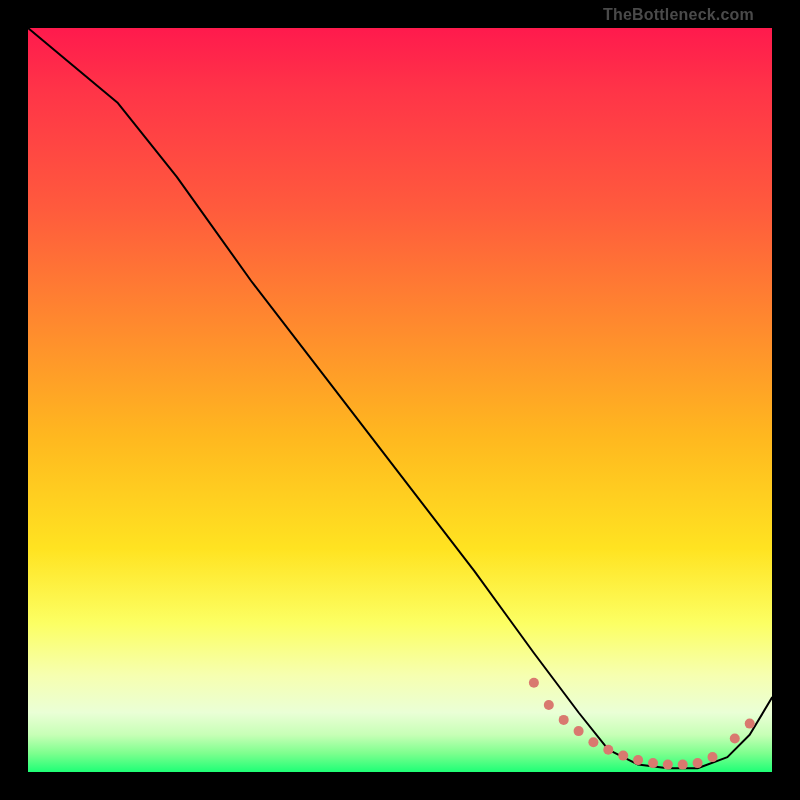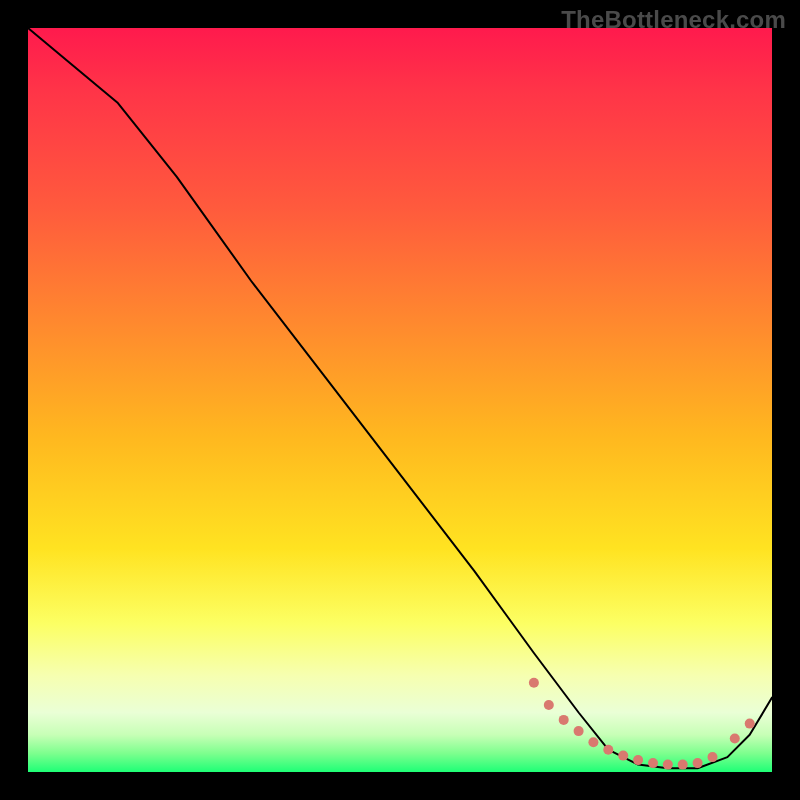--- a/index.html
+++ b/index.html
@@ -36,23 +36,23 @@
       #f6ffb0 87%,
       #eaffd6 92%,
       #c7ffb6 95%,
       #7dff8e 97.5%,
       #1eff76 100%
     );
   }
   .watermark {
     position: absolute;
     top: 6px;
-    right: 14px;
+    right: 46px;
     color: #4a4a4a;
-    font-size: 24px;
+    font-size: 16px;
     font-weight: 600;
     letter-spacing: 0.2px;
     user-select: none;
   }
   svg.curve {
     position: absolute;
     left: 0;
     top: 0;
     width: 744px;
     height: 744px;

